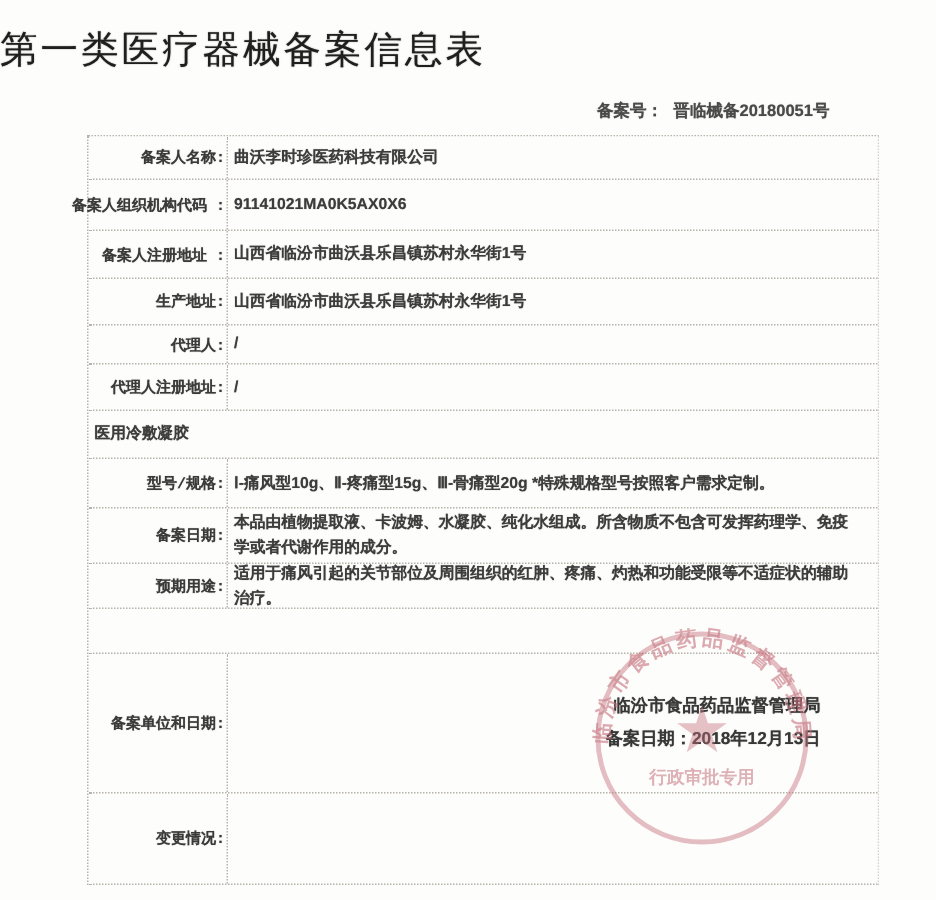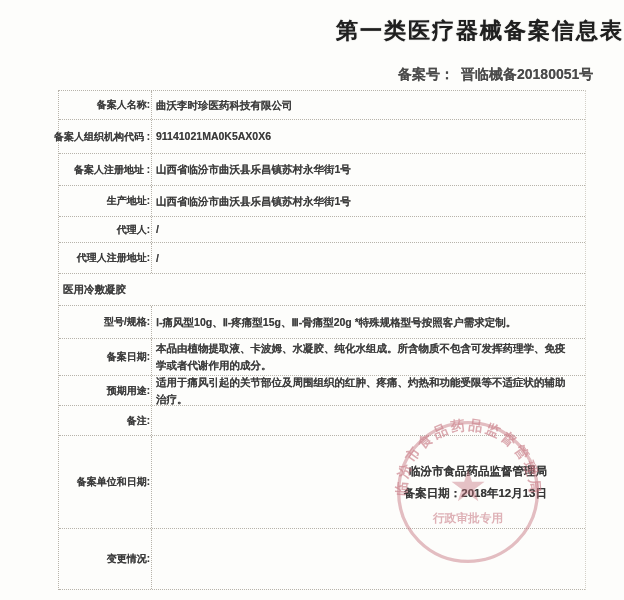--- a/index.html
+++ b/index.html
@@ -10,28 +10,28 @@
     position:relative;
     overflow:hidden;
   }
   .page {
     position:absolute; inset:0;
     background:#fdfdfb;
     color:#3e3e3e;
   }
   .doc-title {
     position:absolute; top:16px; left:0; width:100%;
-    text-align:right;
-    font-size:22px; font-weight:700; letter-spacing:2px;
+    text-align:left;
+    font-size:25px; font-weight:400; letter-spacing:2px;
     color:#1f1f1f;
     text-shadow:0 0 0.8px rgba(40,40,40,0.75);
   }
   .record-no {
     position:absolute; top:66px; left:398px;
-    font-size:14px; font-weight:600; color:#4a4a4a;
+    font-size:11px; font-weight:600; color:#4a4a4a;
     text-shadow:0 0 0.6px rgba(70,70,70,0.7);
     white-space:nowrap;
   }
   .record-no .val { margin-left:7px; }
 
   .form-table {
     position:absolute; left:58px; top:90px; width:528px;
     border-top:1px dotted #b7b3aa;
     border-left:1px dotted #b7b3aa;
     border-right:1px dotted #d3d0c8;
@@ -39,20 +39,21 @@
   }
   .row { display:flex; border-bottom:1px dotted #b7b3aa; }
   .cell { min-width:0; }
   .label-cell {
     flex:0 0 93px; width:93px;
     display:flex; align-items:center; justify-content:flex-end;
     border-right:1px dotted #b7b3aa;
     font-size:10px; font-weight:700; color:#3a3a3a;
     white-space:nowrap; text-align:center;
     padding-right:1px;
+    font-family:Liberation Mono, monospace;
   }
   .value-cell {
     flex:1;
     display:flex; flex-direction:column; justify-content:center;
     font-size:10.5px; font-weight:600; color:#3c3c3c;
     line-height:17px;
     padding:2px 10px 2px 4px;
   }
   .r1{height:29px}.r2{height:34px}.r3{height:32px}.r4{height:31px}
   .r5{height:26px}.r6{height:31px}.r7{height:32px}.r8{height:33px}
@@ -130,21 +131,20 @@
       <div class="cell label-cell">备案日期:</div>
       <div class="cell value-cell">本品由植物提取液、卡波姆、水凝胶、纯化水组成。所含物质不包含可发挥药理学、免疫学或者代谢作用的成分。</div>
     </div>
 
     <div class="row r10">
       <div class="cell label-cell">预期用途:</div>
       <div class="cell value-cell">适用于痛风引起的关节部位及周围组织的红肿、疼痛、灼热和功能受限等不适症状的辅助治疗。</div>
     </div>
 
     <div class="row r11">
-      <div class="cell label-cell">备注:</div>
       <div class="cell value-cell"></div>
     </div>
 
     <div class="row r12">
       <div class="cell label-cell">备案单位和日期:</div>
       <div class="cell value-cell value-right">
         <div>临汾市食品药品监督管理局</div>
         <div>备案日期：2018年12月13日</div>
       </div>
     </div>

